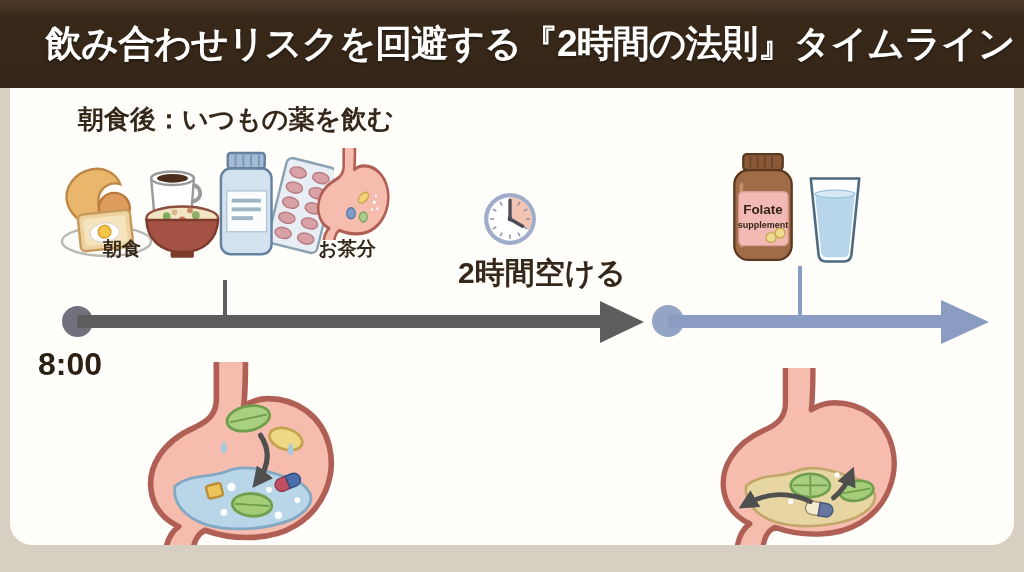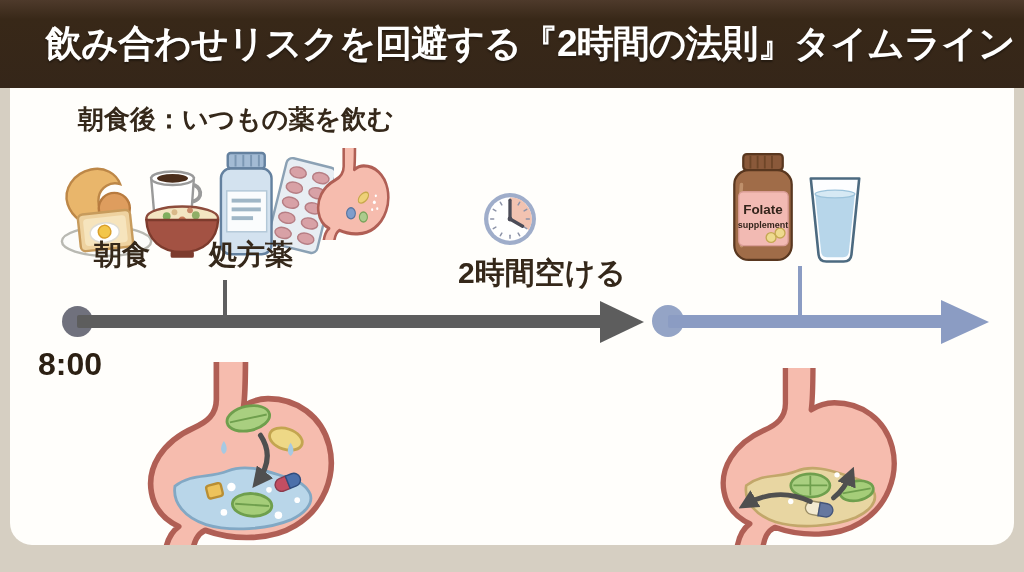--- a/index.html
+++ b/index.html
@@ -21,21 +21,21 @@
   }
   .panel {
     position:absolute; left:10px; top:88px; width:1004px; height:457px;
     background:#fffefb; border-radius:0 0 22px 22px; overflow:hidden;
   }
   .abs { position:absolute; }
   .heading {
     font-size:26px; font-weight:bold; color:#35281a; white-space:nowrap;
   }
   .item-label {
-    font-size:28px; font-weight:bold; color:#35281a; white-space:nowrap;
+    font-size:19px; font-weight:bold; color:#35281a; white-space:nowrap;
     transform:translateX(-50%);
   }
   .gap-caption {
     font-size:30px; font-weight:bold; color:#35281a; white-space:nowrap;
     transform:translateX(-50%);
   }
   .time-label {
     font-size:32px; font-weight:bold; color:#2c2013; white-space:nowrap;
   }
   .tl-bar1 { left:67px; top:227px; width:527px; height:13px; background:#5d5d5d; border-radius:2px; }
@@ -125,21 +125,21 @@
       </g>
     <circle cx="104" cy="142" r="12" fill="#7e9dcb" stroke="#55739f" stroke-width="3"></circle>
     <circle cx="138" cy="150" r="11" fill="#abcb8d" stroke="#7aa35b" stroke-width="3"></circle>
     <circle cx="168" cy="118" r="4" fill="#ffffff"></circle>
     <circle cx="176" cy="132" r="3" fill="#ffffff"></circle>
     <circle cx="162" cy="134" r="3" fill="#ffffff"></circle>
     <circle cx="172" cy="104" r="3" fill="#ffffff"></circle>
   </svg>
 
   <div class="abs item-label" style="left:112px; top:148px;">朝食</div>
-  <div class="abs item-label" style="left:241px; top:148px;">処方薬</div>
+  <div class="abs item-label" style="left:337px; top:148px;">お茶分</div>
 
   <svg class="abs" style="left:471px; top:102px;" width="58" height="58" viewBox="0 0 96 96">
     <circle cx="48" cy="48" r="43" fill="#9fadca"></circle>
     <circle cx="48" cy="48" r="36" fill="#ffffff"></circle>
     <path d="M 48,48 L 48,12 A 36,36 0 0 1 79.2,66 Z" fill="#f2c3b1"></path>
     <g stroke="#8d93a8" stroke-width="2.5" stroke-linecap="round">
       <line x1="48" y1="16" x2="48" y2="21"></line>
         <line x1="48" y1="75" x2="48" y2="80"></line>
       <line x1="16" y1="48" x2="21" y2="48"></line>
         <line x1="75" y1="48" x2="80" y2="48"></line>

